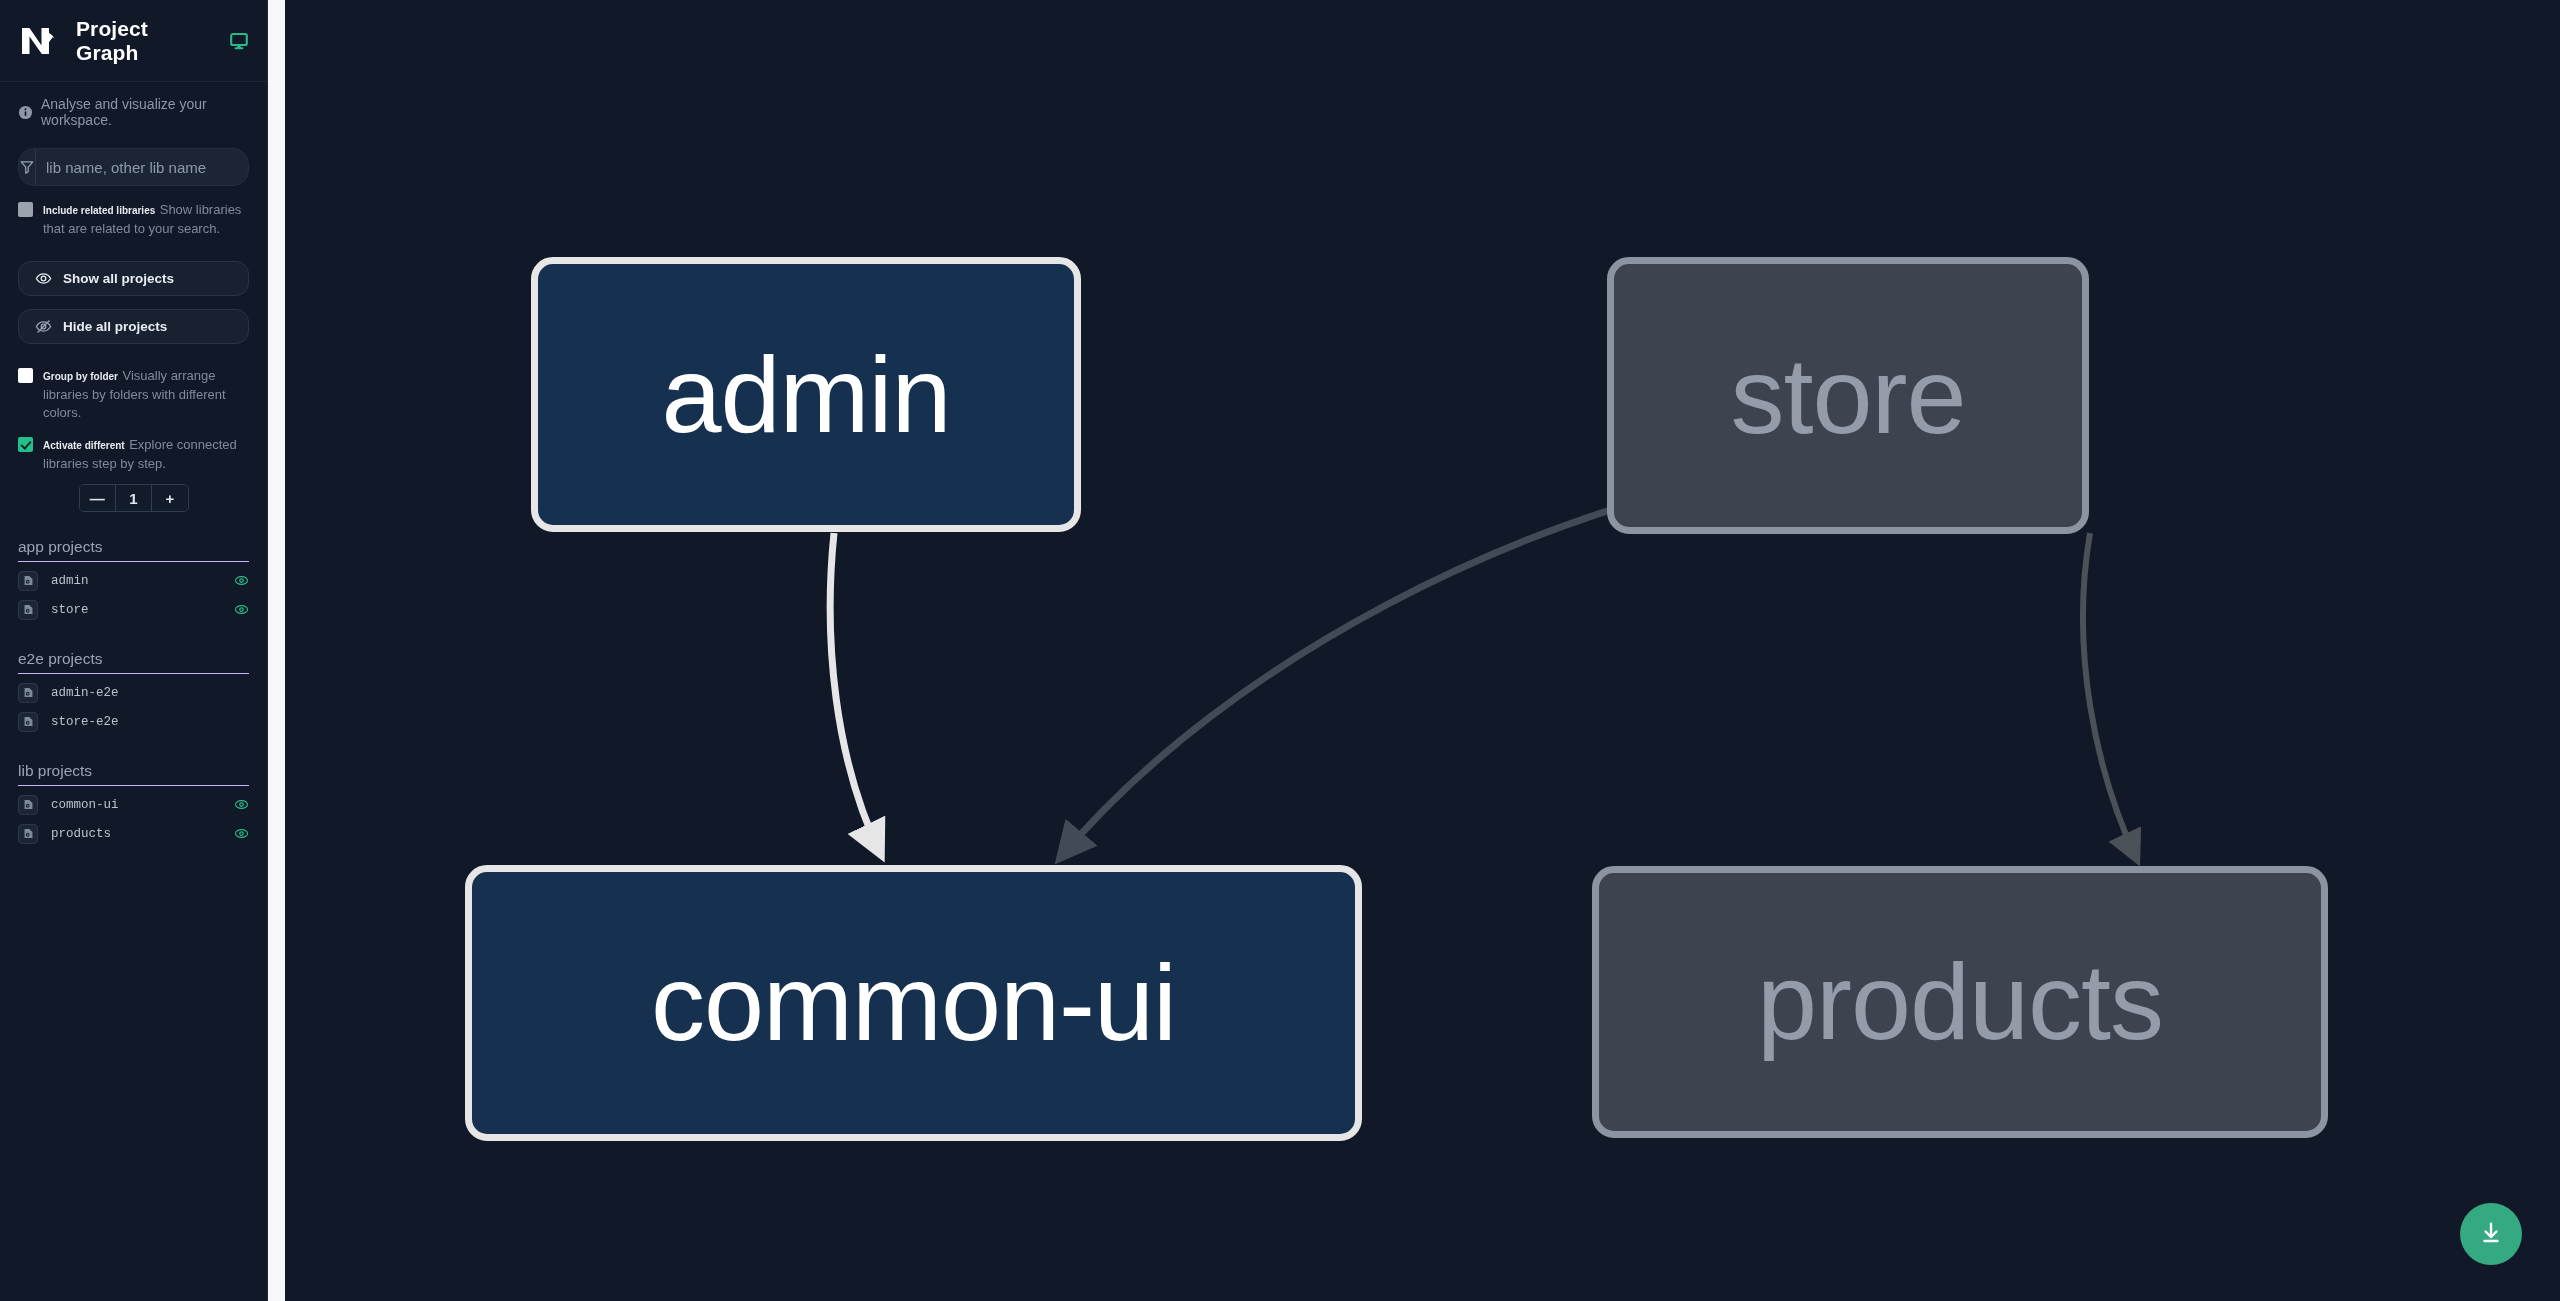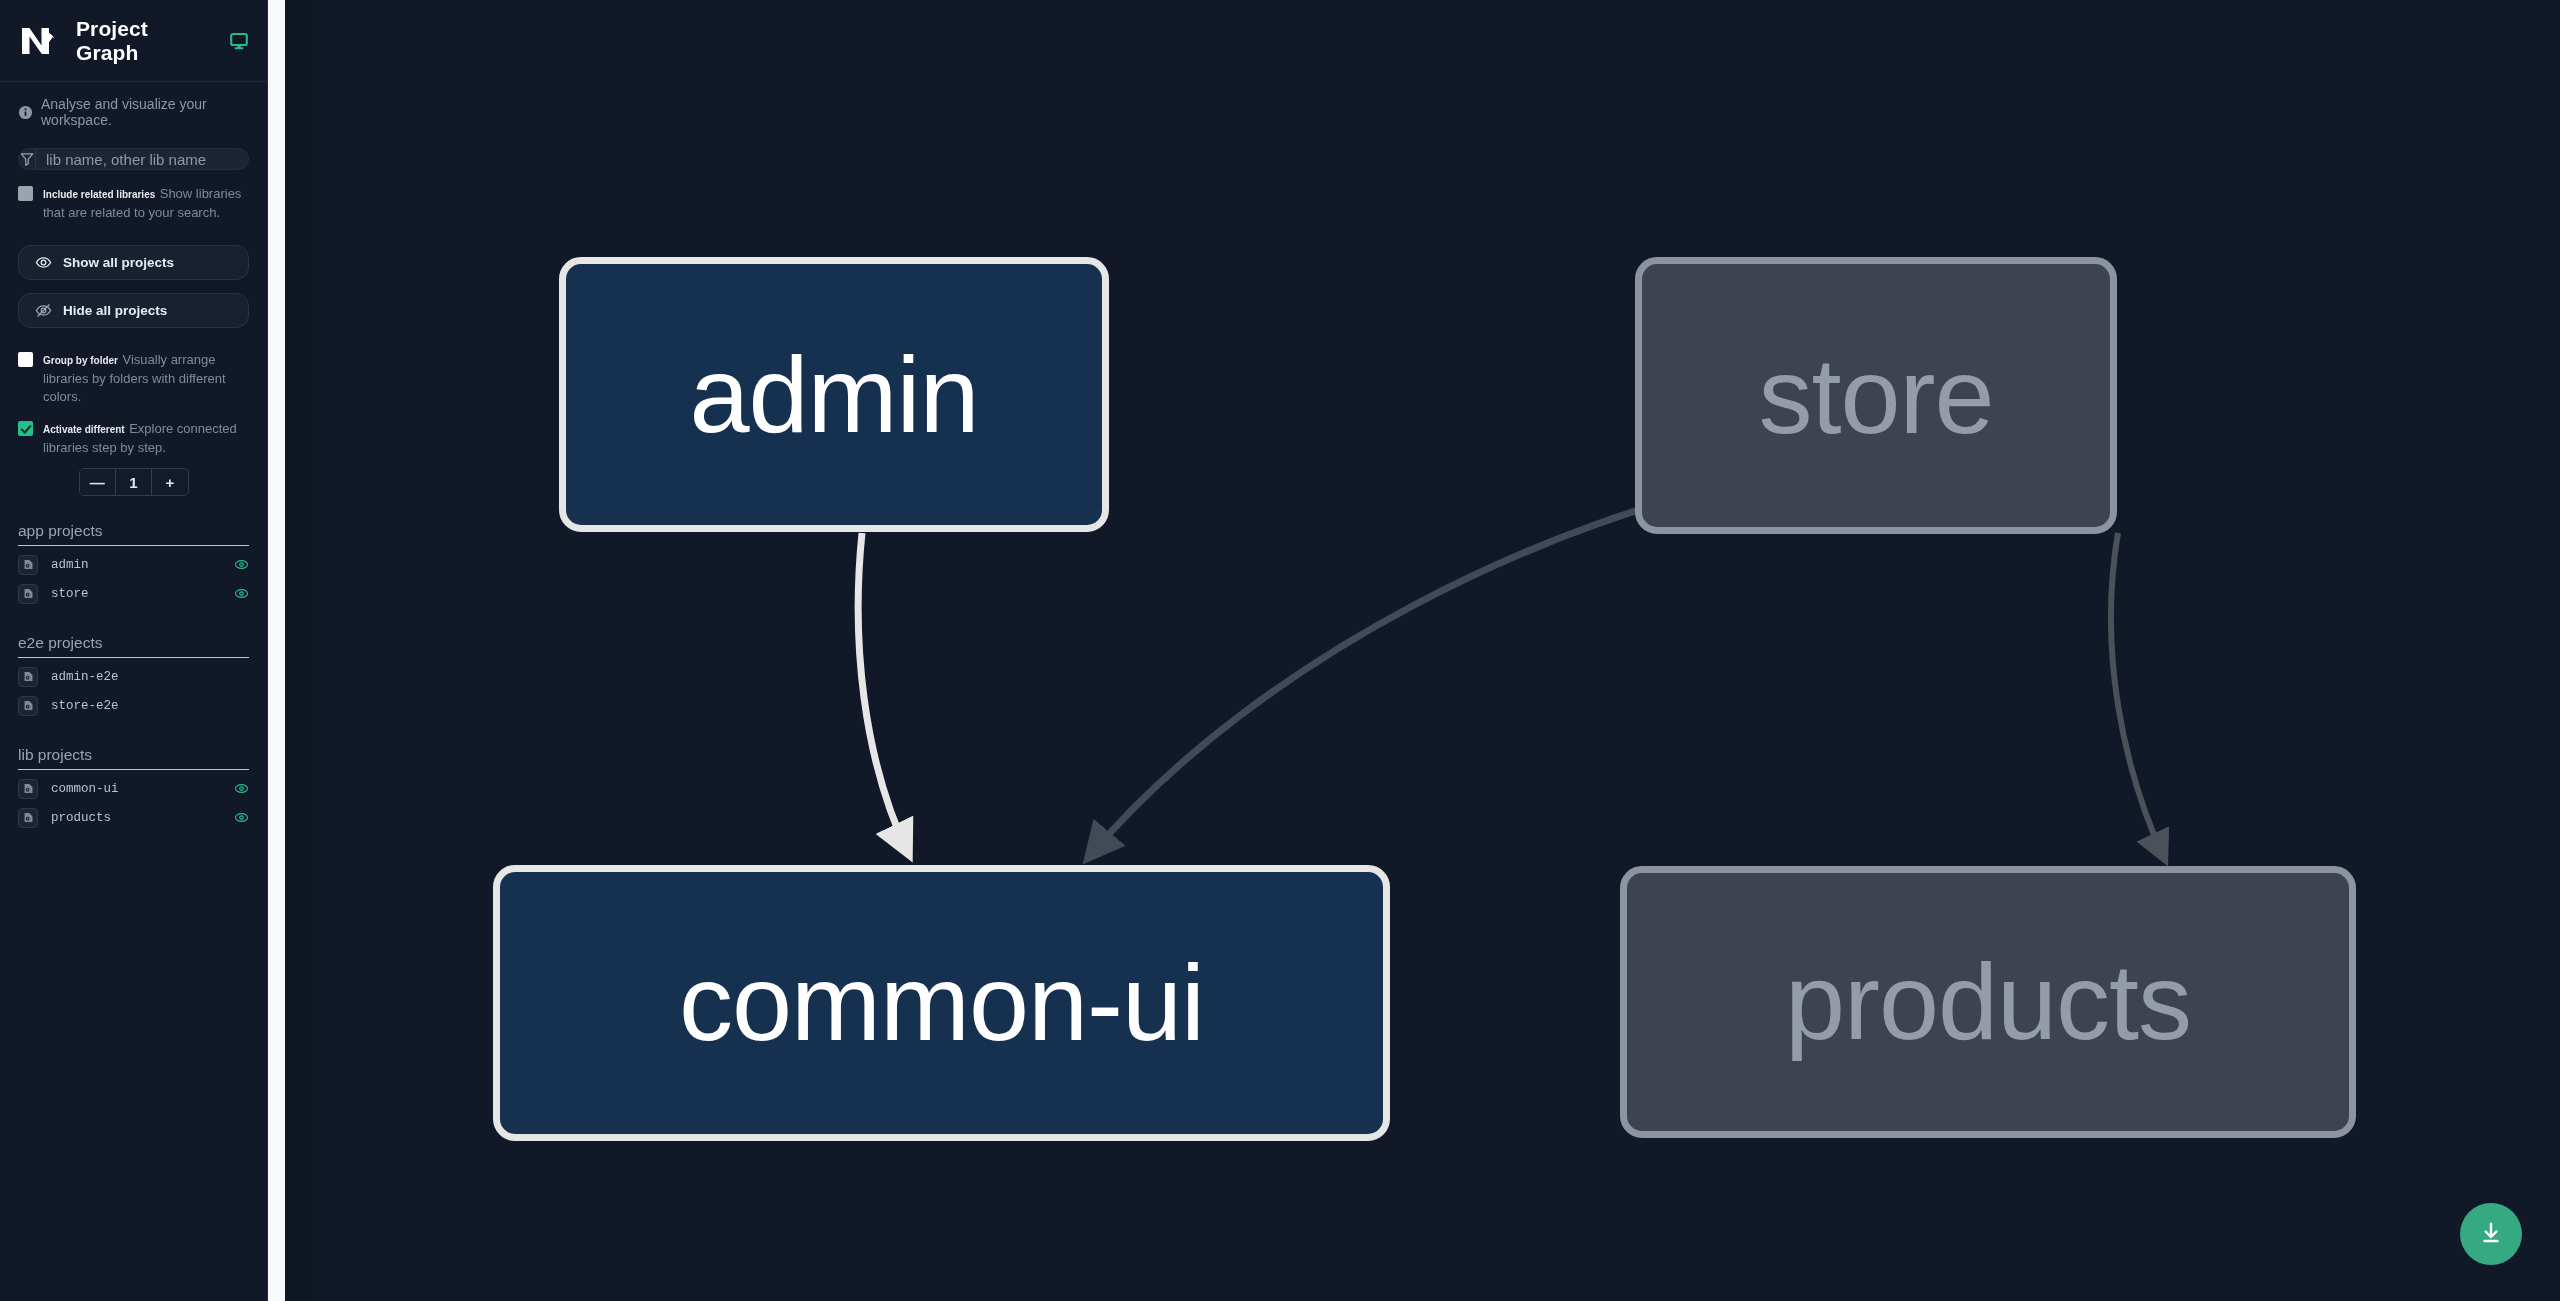--- a/index.html
+++ b/index.html
@@ -2,21 +2,21 @@
 <html><head>
 <meta charset="utf-8">
 <style>
   * { box-sizing: border-box; margin: 0; padding: 0; }
   html, body {
     width: 2560px; height: 1301px;
     background: #0f1724;
     font-family: "Liberation Sans", sans-serif;
     overflow: hidden;
   }
-  #app { position: relative; width: 2560px; height: 1301px; display: flex; gap: 28px; }
+  #app { position: relative; width: 2560px; height: 1301px; display: flex; }
 
   
   .sidebar {
     position: relative;
     width: 268px; height: 1301px;
     background: #111827;
     border-right: 1px solid #1f2a3a;
     flex: 0 0 268px;
     overflow: hidden;
   }
@@ -41,21 +41,21 @@
     padding: 14px 18px 10px 18px;
     color: #8c97a8;
     font-size: 14px;
   }
   .info-icon { width: 15px; height: 15px; flex:0 0 15px; }
 
   .sb-body { padding: 0 18px; }
 
   .search-wrap {
     display: flex; align-items: stretch;
-    height: 22px;
+    height: 38px;
     background: #1b2534;
     border: 1px solid #222e40;
     border-radius: 16px;
     overflow: hidden;
     margin-top: 10px;
   }
   .search-icon-box {
     width: 36px;
     display: flex; align-items: center; justify-content: center;
     border-right: 1px solid #2a3648;

